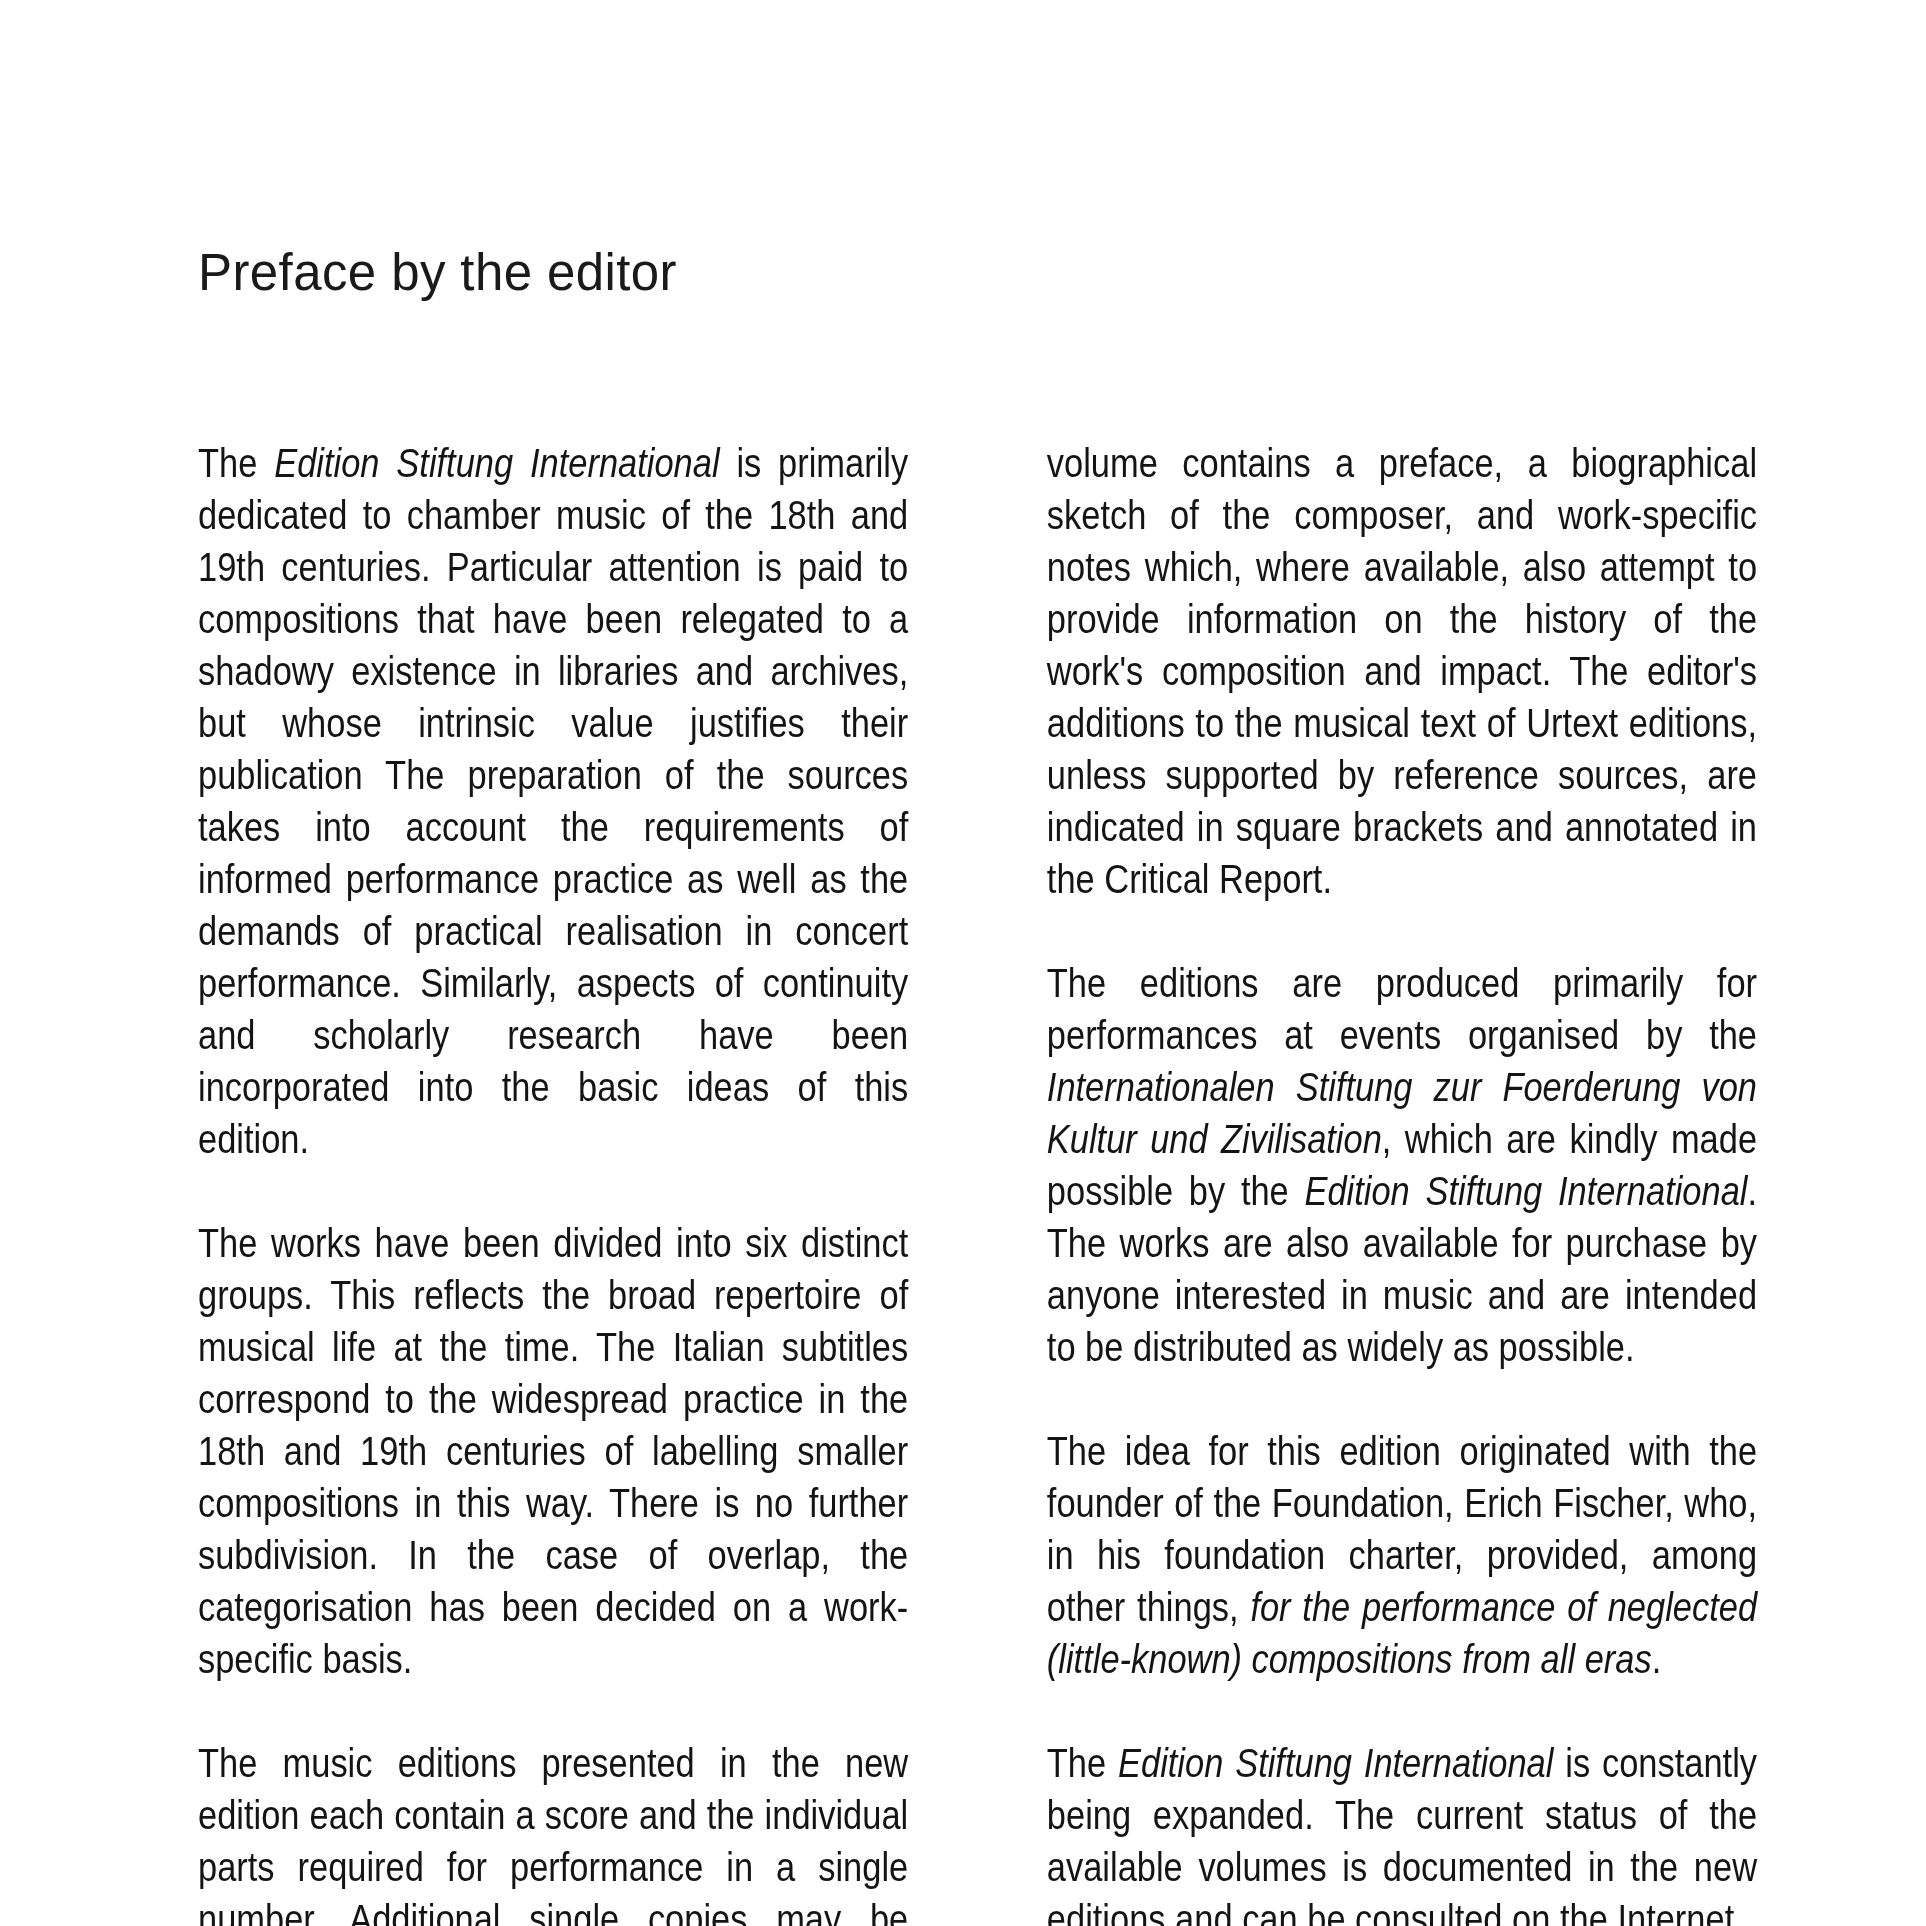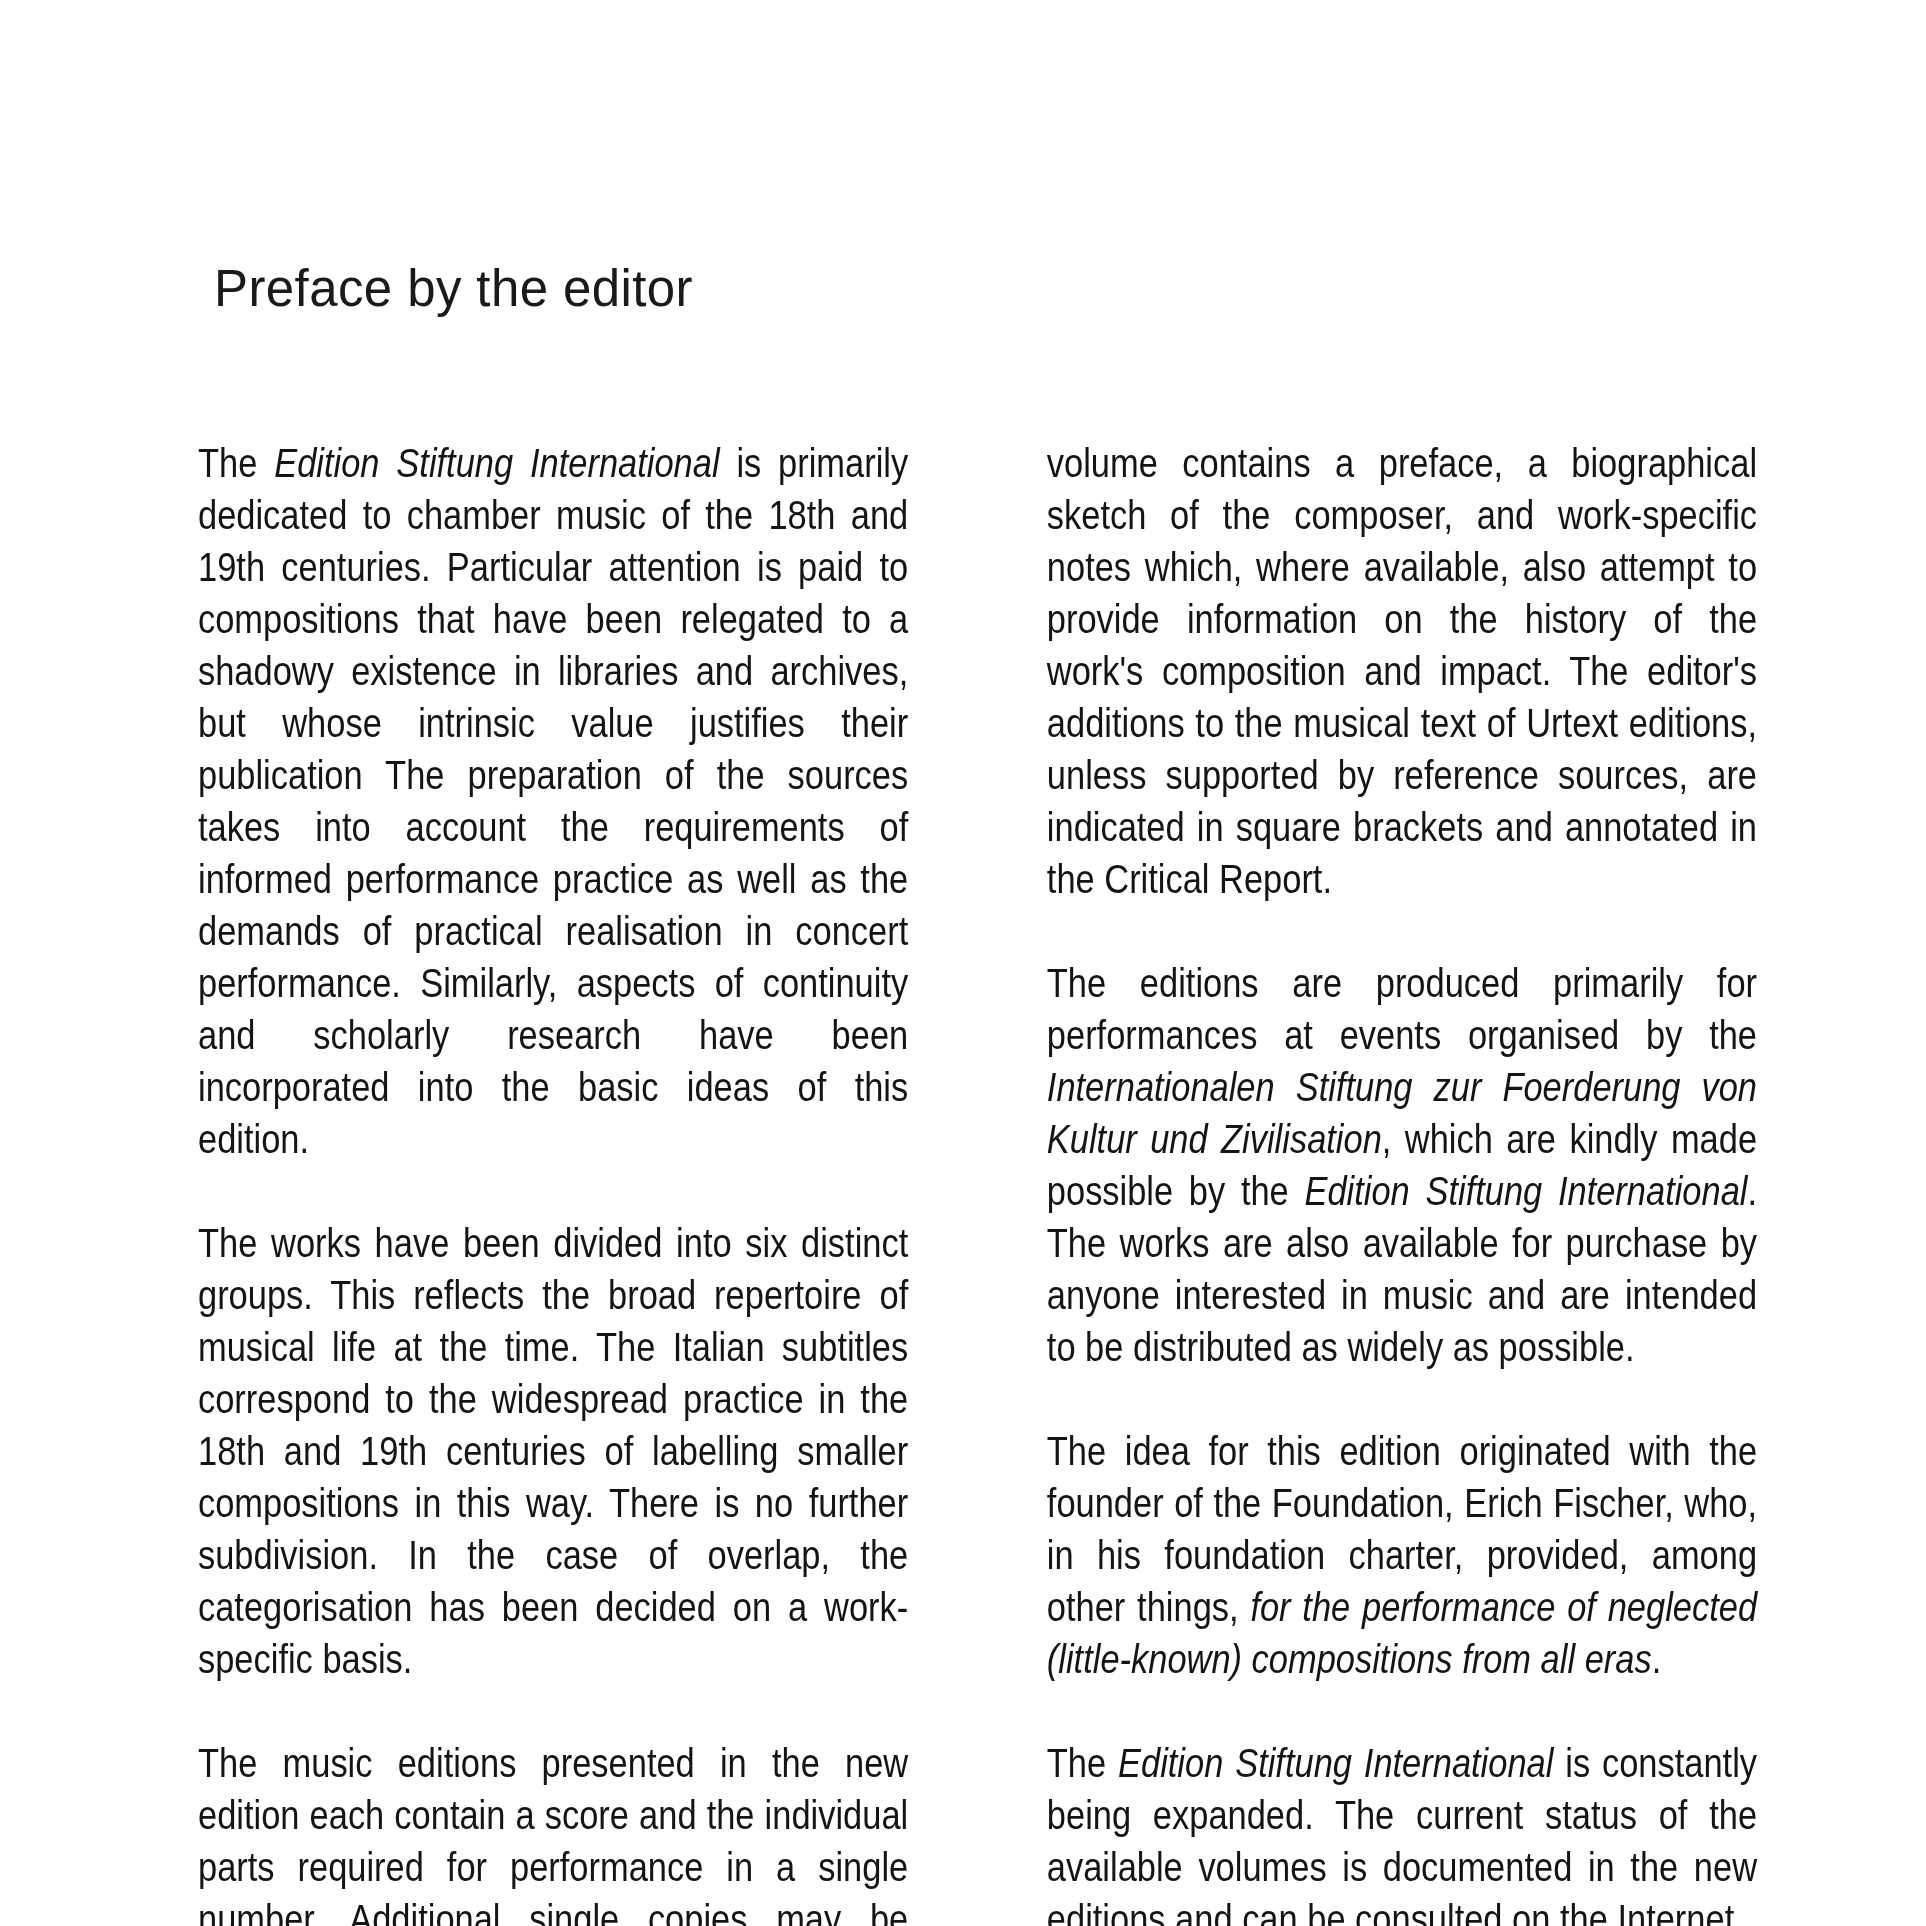--- a/index.html
+++ b/index.html
@@ -13,21 +13,21 @@
     height: 2721px;
     background: #ffffff;
     overflow: hidden;
     font-family: "Liberation Sans", sans-serif;
     color: #141414;
   }
   .title {
     position: absolute;
     left: 198px;
     top: 247px;
-    margin: 16px;
+    margin: 0;
     font-size: 51px;
     line-height: 51px;
     font-weight: 400;
     letter-spacing: 0.4px;
     color: #1a1a1a;
     white-space: nowrap;
   }
   
   .columns {
     position: absolute;

